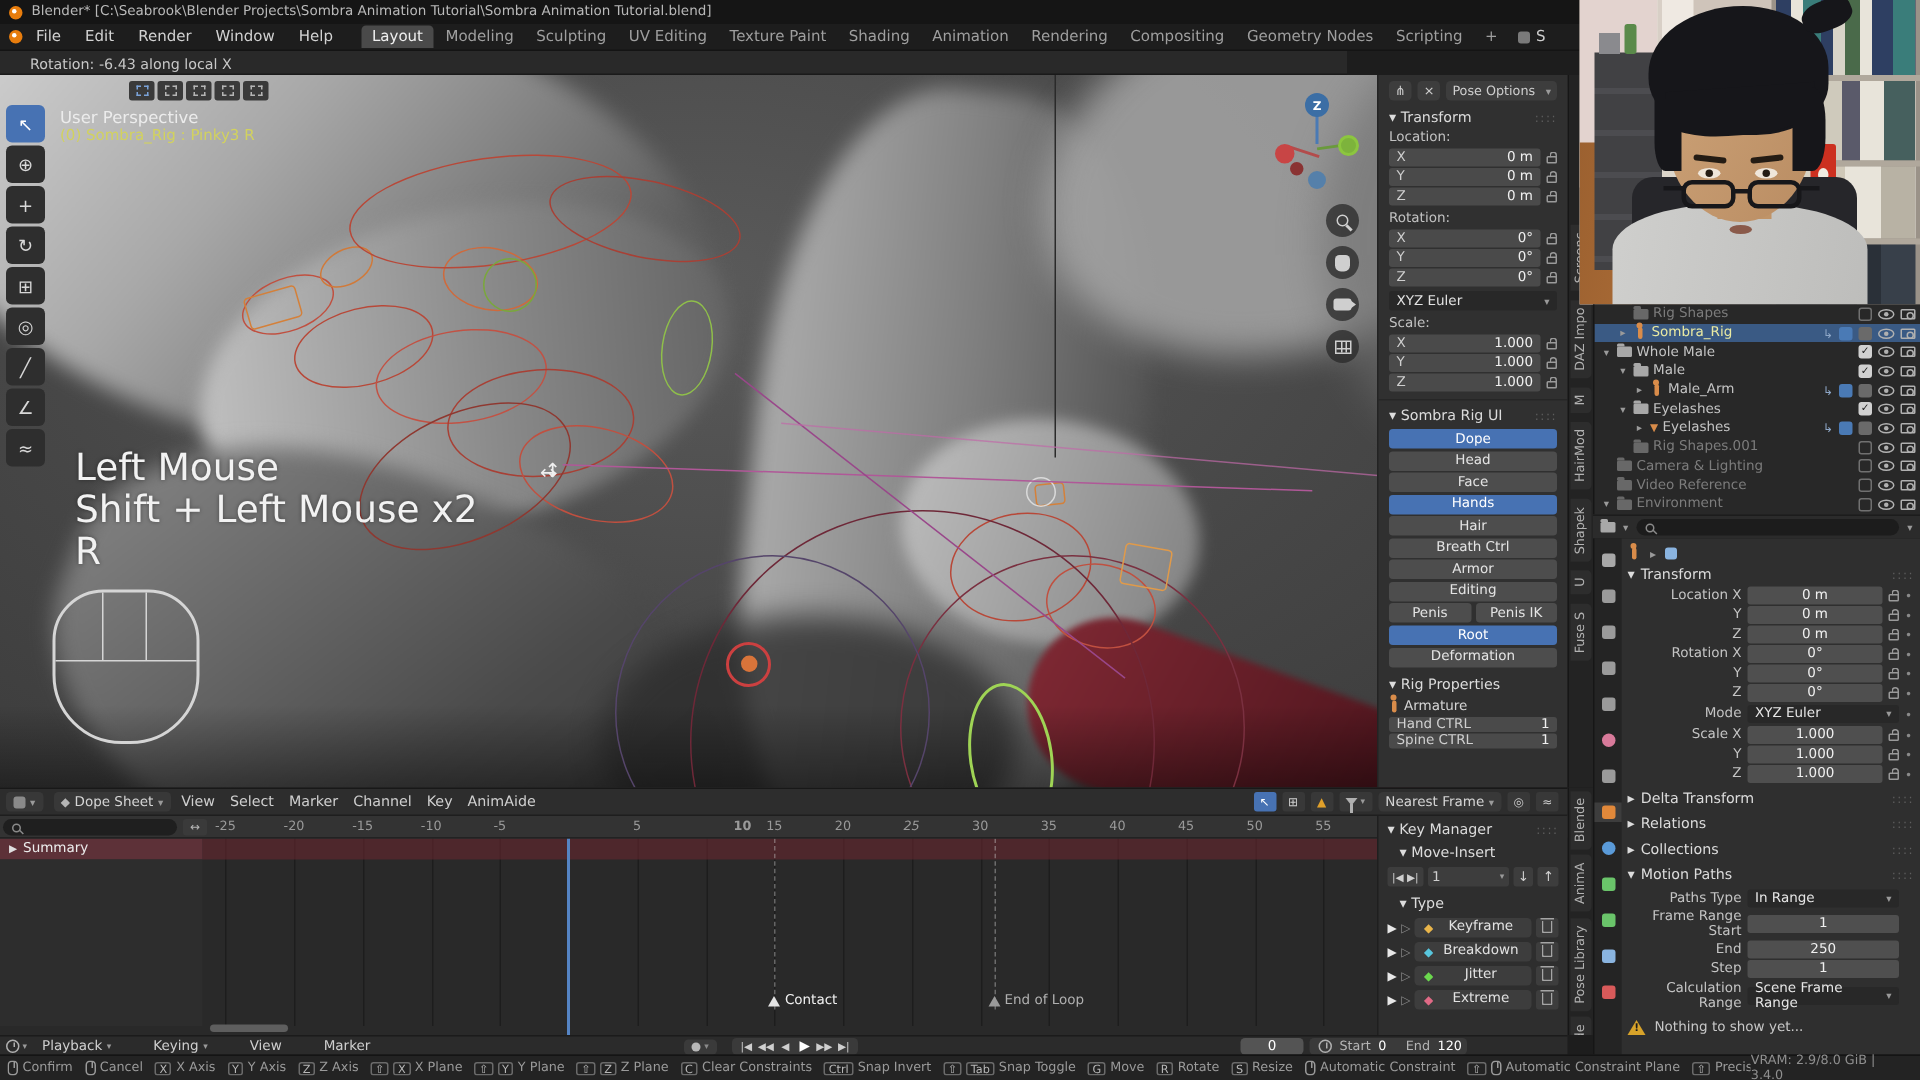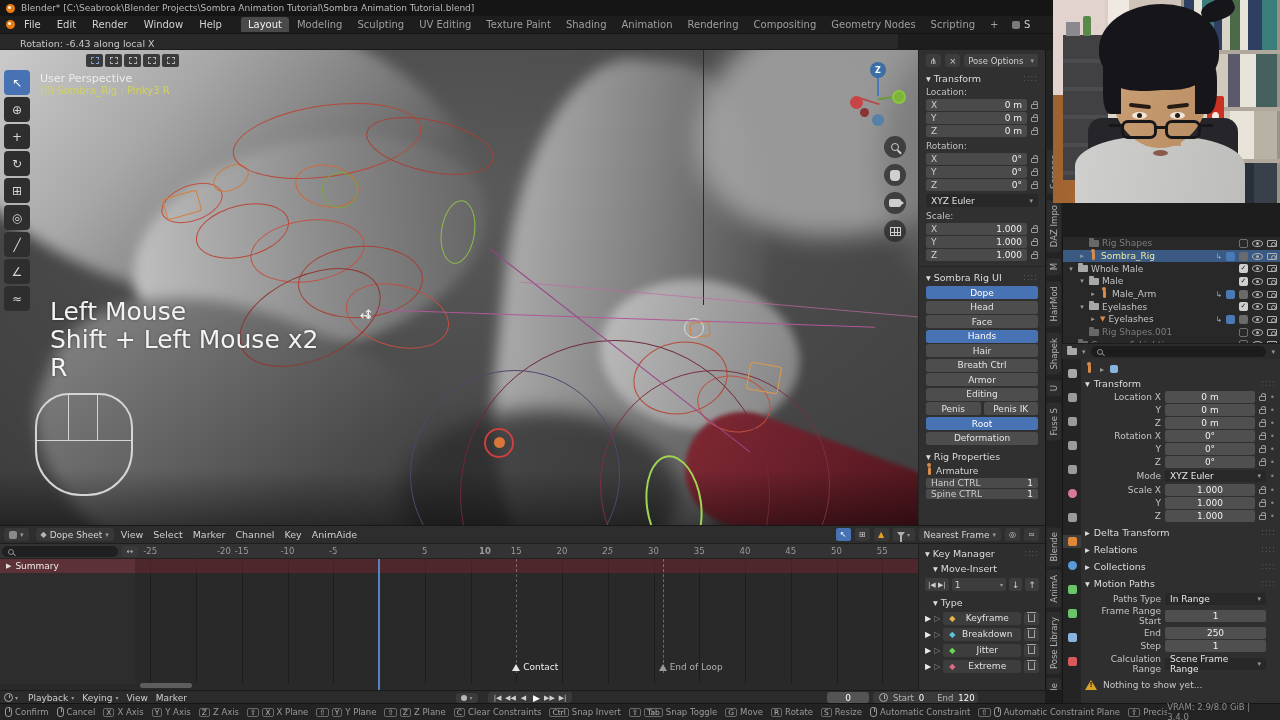--- a/index.html
+++ b/index.html
@@ -88,21 +88,21 @@
 
   
   #sidebar-tabs-viewport{left:1045px;top:50px;width:17px;height:475px;background:#232323;display:flex;flex-direction:column;align-items:center;gap:6px;padding-top:100px;border-left:1px solid #161616;}
   #sidebar-tabs-dope{left:1045px;top:525px;width:17px;height:165px;background:#232323;display:flex;flex-direction:column;align-items:center;gap:4px;padding-top:2px;overflow:hidden;border-left:1px solid #161616;}
   .vtab{writing-mode:vertical-rl;transform:rotate(180deg);background:#2d2d2d;color:#b2b2b2;font-size:8.5px;padding:5px 2px;border-radius:3px 0 0 3px;white-space:nowrap;}
 
   
   #webcam{left:1053px;top:0;width:227px;height:203px;background:#cfc4ba;overflow:hidden;}
 
   
-  #outliner{left:1062px;top:203px;width:218px;height:140px;background:#282828;overflow:hidden;border-left:1px solid #161616;margin-top:34px;}
+  #outliner{left:1062px;top:203px;width:218px;height:140px;background:#282828;overflow:hidden;border-left:1px solid #161616;}
   .orow{display:flex;align-items:center;height:12.7px;gap:3px;padding-right:3px;font-size:9px;color:#c4c4c4;}
   .orow.sel{background:#3a5a84;}
   .orow.sel .olabel{color:#e9e9a2;}
   .orow.grey{color:#7c7c7c;}
   .orow.grey .olabel{color:#7c7c7c;}
   .oexp{width:8px;text-align:center;color:#9a9a9a;font-size:7px;flex:0 0 auto;}
   .olabel{white-space:nowrap;}
   .oright{margin-left:auto;display:flex;align-items:center;gap:4px;}
   .ic-collection{width:10px;height:7px;background:#a8a8a8;border-radius:1px;position:relative;flex:0 0 auto;}
   .ic-collection::before{content:"";position:absolute;top:-2px;left:0;width:5px;height:2px;background:#a8a8a8;border-radius:1px 1px 0 0;}
@@ -181,21 +181,21 @@
   .kflag.f2{color:#8a8a8a;}
   .kchip{flex:1;background:#3d3d3d;border-radius:3px;height:13px;display:flex;align-items:center;gap:4px;padding:0 6px;}
   .kdiam{font-size:8px;}
   .klab{flex:1;text-align:center;font-size:9px;color:#e2e2e2;}
   .ktrash{width:15px;height:13px;background:#3d3d3d;border-radius:2px;display:flex;align-items:center;justify-content:center;}
   .trashico{width:7px;height:8px;border:1px solid #a5a5a5;border-top:none;border-radius:0 0 1px 1px;position:relative;}
   .trashico::before{content:"";position:absolute;top:-2px;left:-2px;width:9px;height:1px;background:#a5a5a5;}
 
   
   #timelinebar{left:0;top:690px;width:1045px;height:13px;background:#2b2b2b;border-top:1px solid #1b1b1b;}
-  #timeline-menus{position:absolute;left:28px;top:0;height:13px;display:flex;gap:8px;align-items:center;}
+  #timeline-menus{position:absolute;left:28px;top:0;height:13px;display:flex;gap:28px;align-items:center;}
   #timeline-menus .mitem{font-size:9px;color:#cfcfcf;display:flex;gap:3px;align-items:center;}
   .clockico{width:9px;height:9px;border:1.2px solid #b0b0b0;border-radius:50%;position:relative;flex:0 0 auto;}
   .clockico::after{content:"";position:absolute;width:1.4px;height:3.5px;background:#b0b0b0;top:1px;left:3.5px;}
   #tl-clock{position:absolute;left:4px;top:1.5px;display:flex;gap:2px;align-items:center;}
   #tl-record{position:absolute;left:456px;top:1.5px;width:22px;height:10px;background:#3a3a3a;border-radius:3px;color:#b8b8b8;font-size:7px;display:flex;align-items:center;justify-content:center;gap:2px;}
   #tl-controls{position:absolute;left:488px;top:1px;height:11px;background:#3a3a3a;border-radius:3px;display:flex;align-items:center;padding:0 3px;}
   #tl-controls span{width:13px;text-align:center;font-size:7px;color:#cfcfcf;}
   #tl-controls .play{font-size:9px;color:#fff;}
   #tl-frame{position:absolute;left:827px;top:1px;width:42px;height:11px;background:#545454;border-radius:3px;color:#fff;font-size:9px;display:flex;align-items:center;justify-content:center;}
   #tl-range{position:absolute;left:873px;top:1px;width:105px;height:11px;background:#3a3a3a;border-radius:3px;display:flex;align-items:center;gap:5px;padding:0 6px;font-size:8.5px;}
@@ -903,26 +903,26 @@
       </div>
     <div id="playhead"></div>
     <div id="playhead-chip">0</div>
     <div id="dope-hscroll"></div>
     <div id="dope-ruler">
       <div id="dope-search">
           <span class="mag"></span>
         </div>
       <div id="dope-hchip">↔</div>
     <div class="tick" style="left: 138.25px;">-25</div>
-        <div class="tick" style="left: 184px; margin-left: 28px;">-20</div>
+        <div class="tick" style="left: 184px;">-20</div>
         <div class="tick" style="left: 229.75px;">-15</div>
         <div class="tick" style="left: 275.5px;">-10</div>
         <div class="tick" style="left: 321.25px;">-5</div>
         <div class="tick" style="left: 412.75px;">5</div>
-        <div class="tick" style="left: 473px; font-weight: bold;">10</div>
+        <div class="tick" style="left: 483px; font-weight: bold;">10</div>
         <div class="tick" style="left: 504.25px;">15</div>
         <div class="tick" style="left: 550px;">20</div>
         <div class="tick" style="left: 595.75px; font-style: italic;">25</div>
         <div class="tick" style="left: 641.5px;">30</div>
         <div class="tick" style="left: 687.25px;">35</div>
         <div class="tick" style="left: 733px;">40</div>
         <div class="tick" style="left: 778.75px;">45</div>
         <div class="tick" style="left: 824.5px;">50</div>
         <div class="tick" style="left: 870.25px;">55</div>
       </div>

